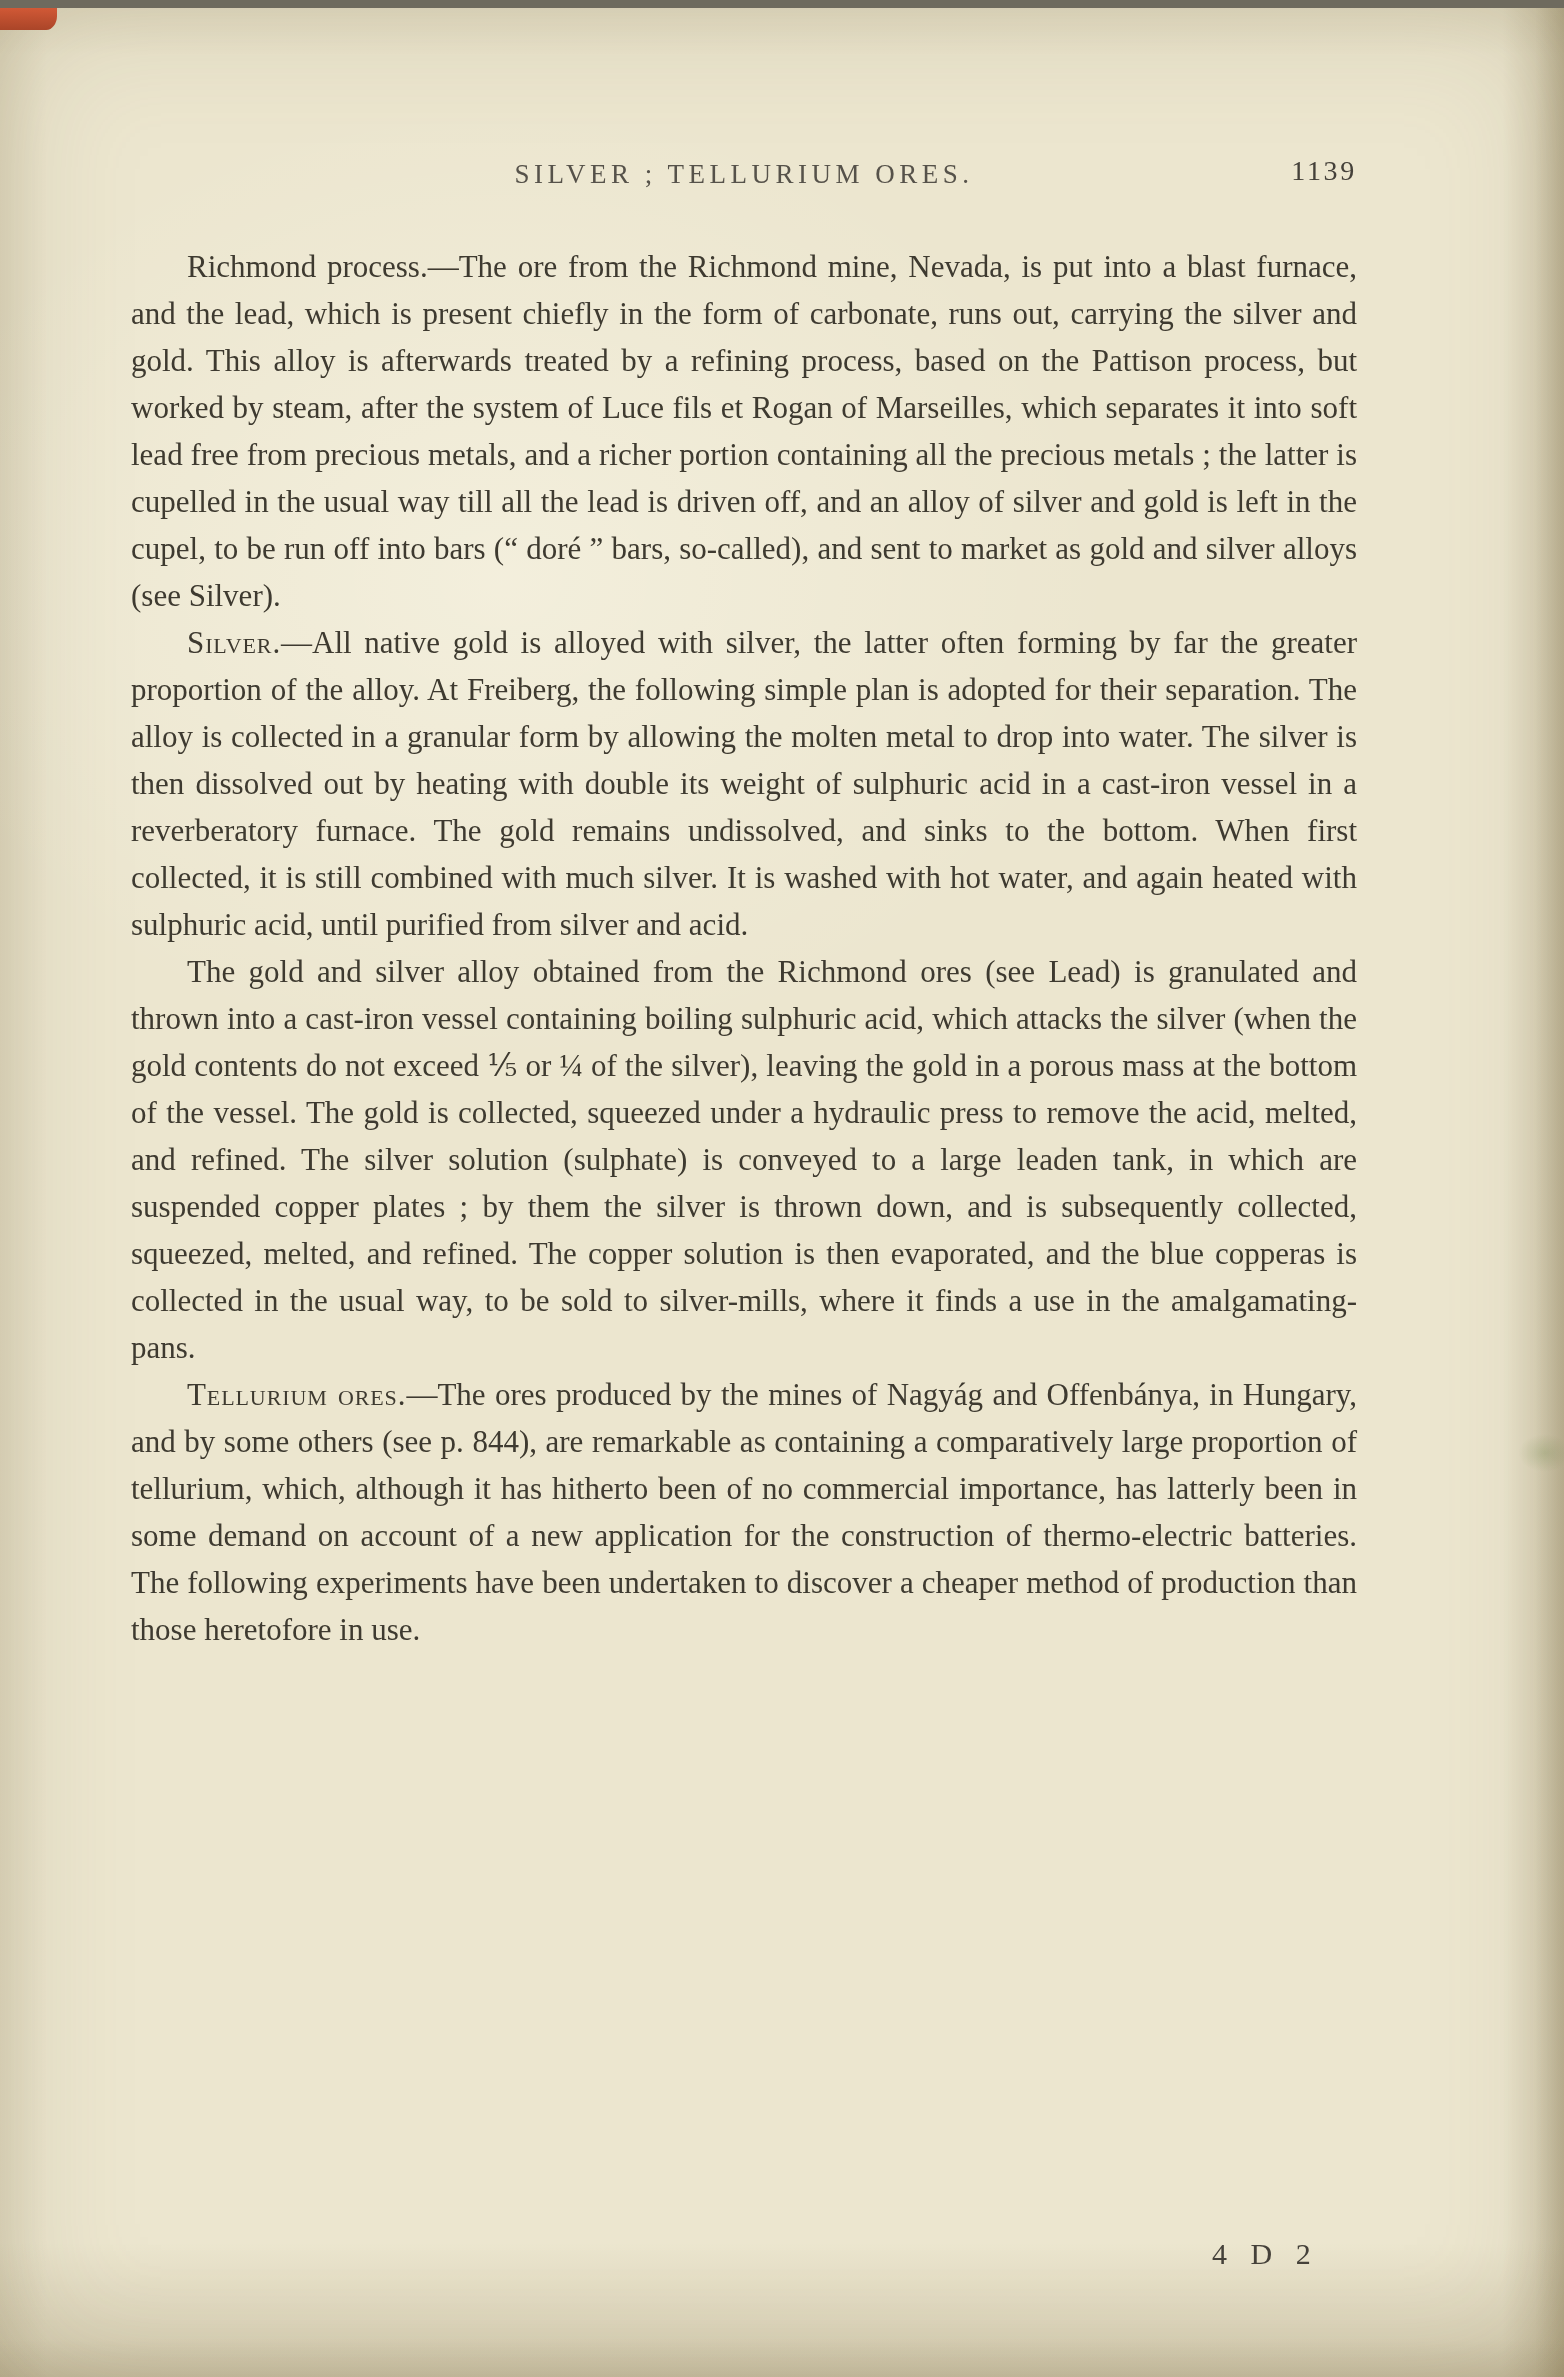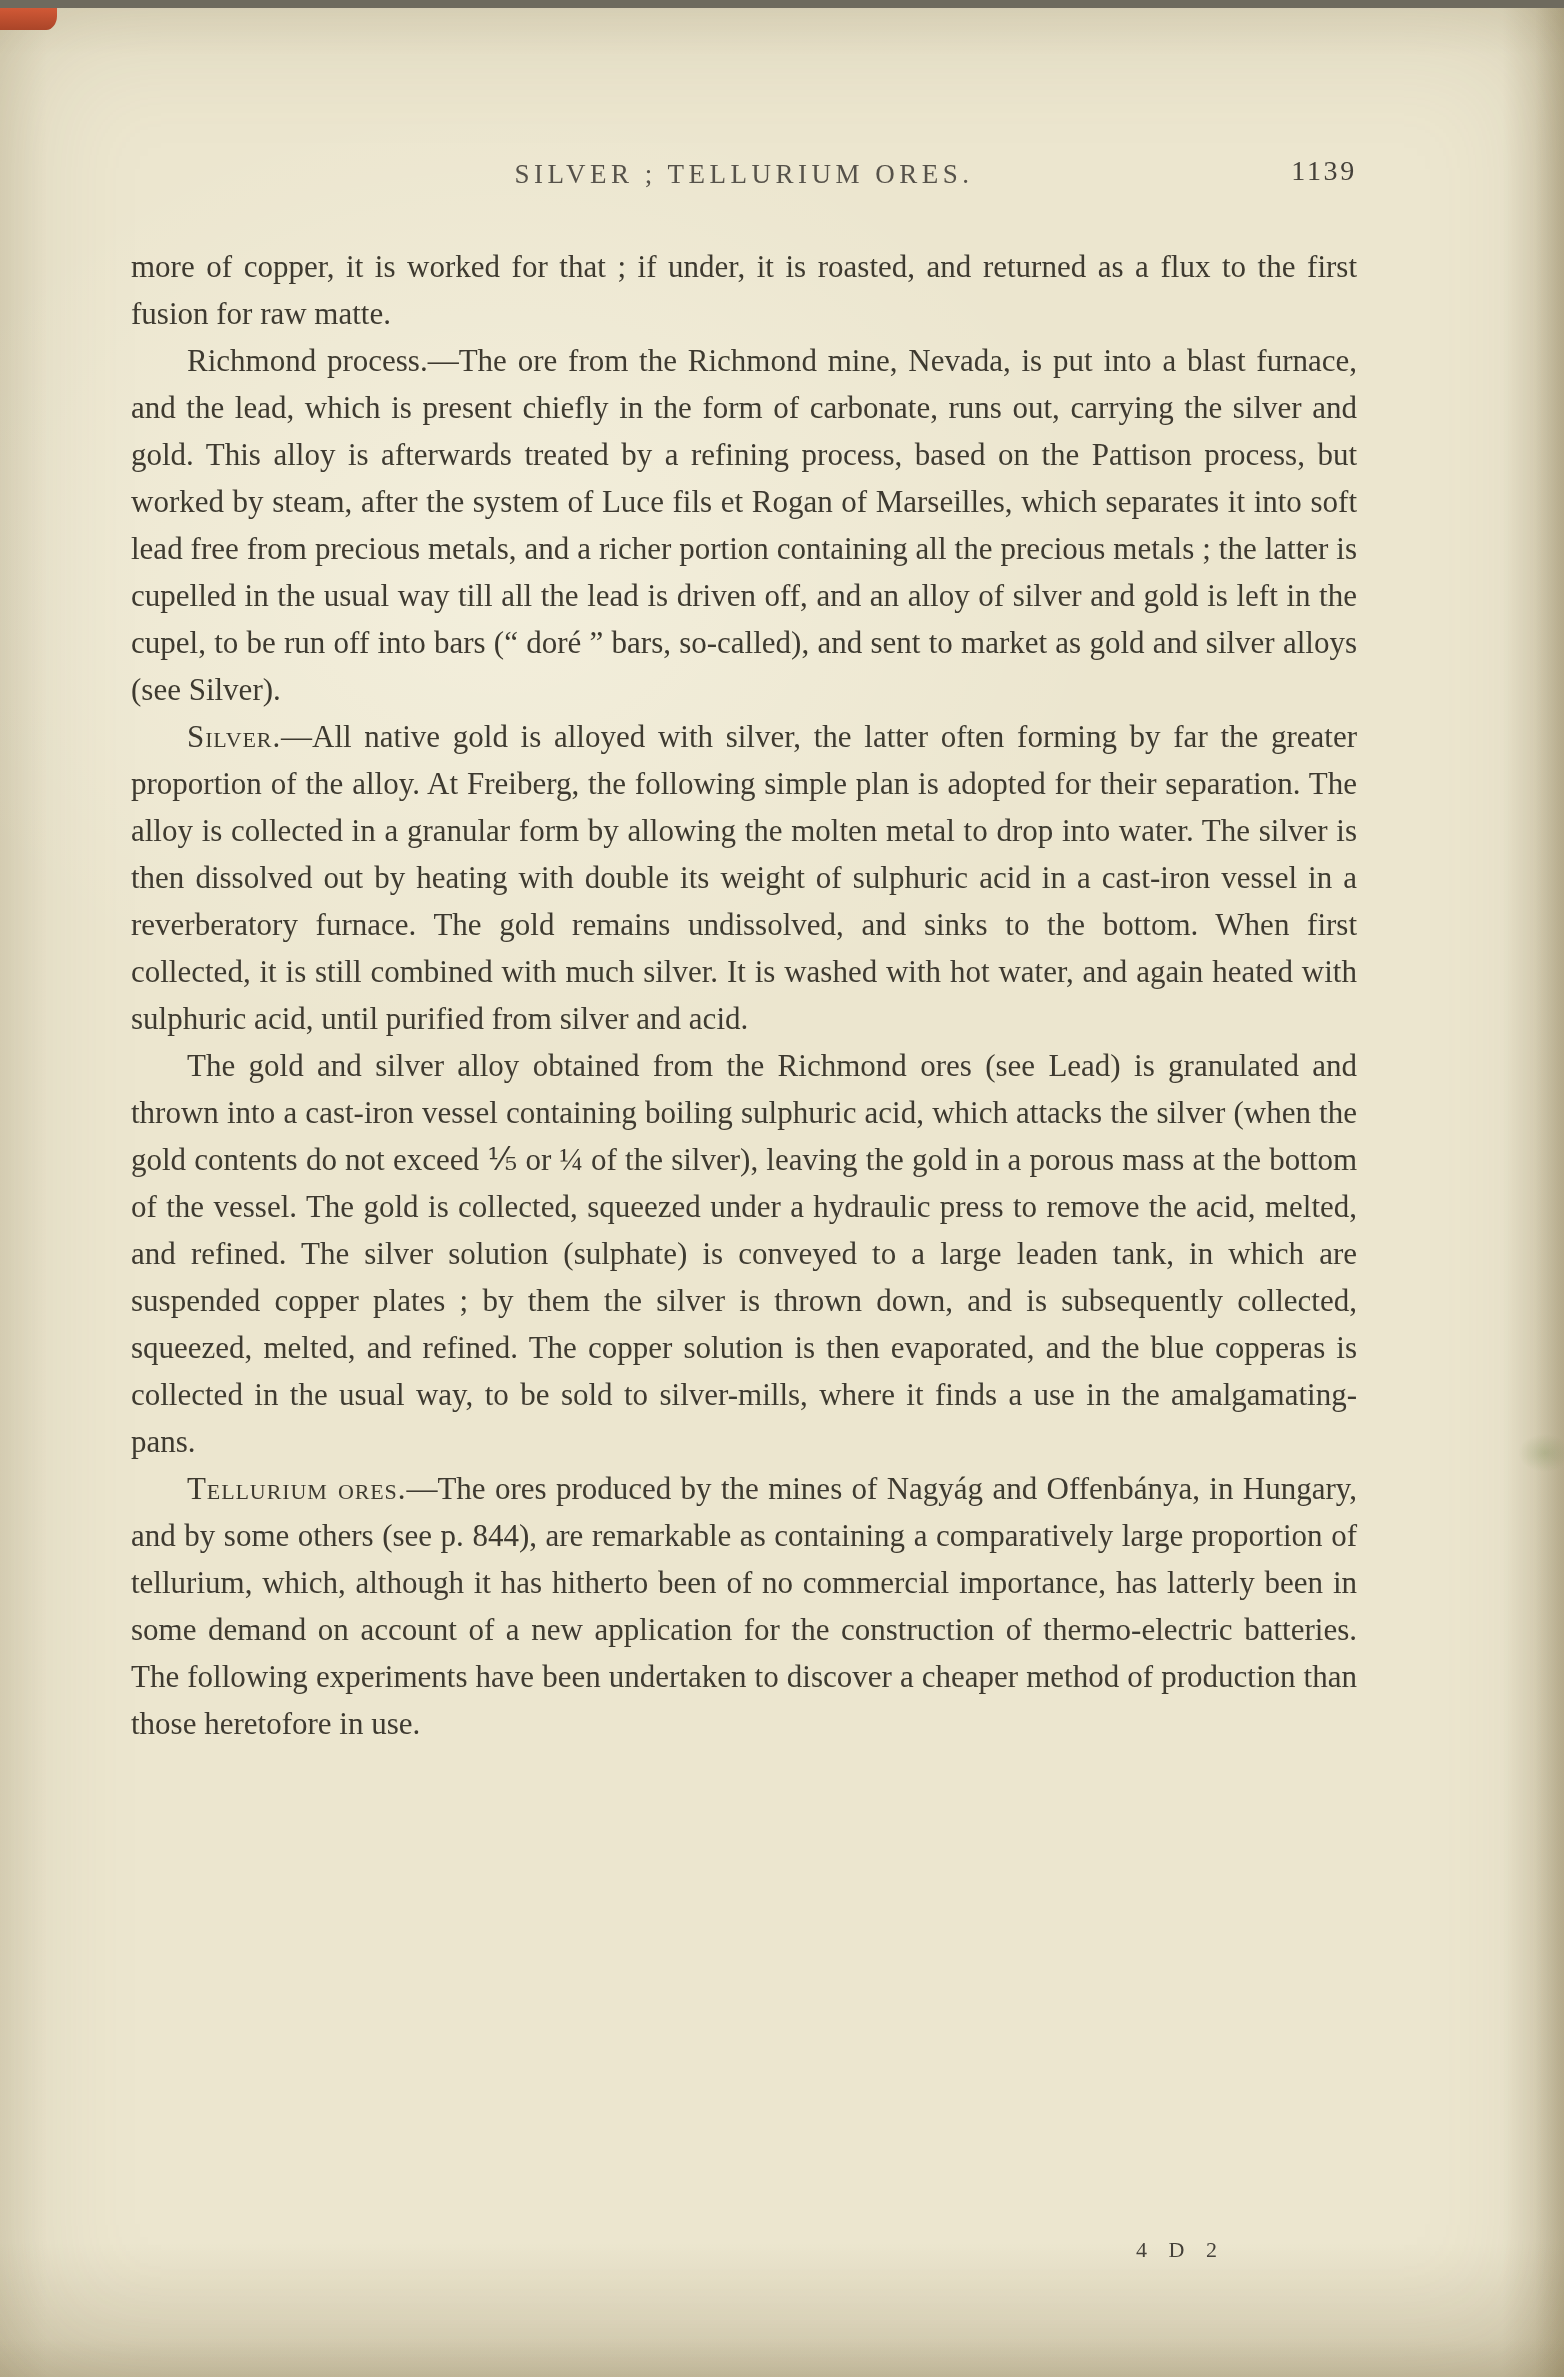--- a/index.html
+++ b/index.html
@@ -74,22 +74,22 @@
     line-height: 47px;
     text-align: justify;
   }
   .para { margin: 0; text-indent: 56px; }
   .para.no-indent { text-indent: 0; }
   .lead-italic { }
   .lead-smallcaps { font-variant: small-caps; letter-spacing: 0.9px; }
 
   .signature {
     position: absolute;
-    left: 1136px; top: 2229px;
-    font-size: 22px;
+    left: 1212px; top: 2229px;
+    font-size: 30px;
     letter-spacing: 8px;
     color: #45413a;
     white-space: nowrap;
   }
 </style>
 </head>
 <body>
 
 <div class="page">
 
@@ -97,23 +97,20 @@
   <div class="edge-shadow-right"></div>
   <div class="edge-shadow-bottom"></div>
 
   <header class="page-header">
     <span class="running-title">SILVER ; TELLURIUM ORES.</span>
     <span class="page-number">1139</span>
   </header>
 
   <main class="text-body">
 
-    <p class="para no-indent">
-      <span>more of copper, it is worked for that ; if under, it is roasted, and returned as a flux to the first fusion for raw matte.</span>
-    </p>
 
 
     <p class="para">
       <span class="lead-italic">Richmond process.</span><span>—The ore from the Richmond mine, Nevada, is put into a blast furnace, and the lead, which is present chiefly in the form of carbonate, runs out, carrying the silver and gold. This alloy is afterwards treated by a refining process, based on the Pattison process, but worked by steam, after the system of Luce fils et Rogan of Marseilles, which separates it into soft lead free from precious metals, and a richer portion containing all the precious metals ; the latter is cupelled in the usual way till all the lead is driven off, and an alloy of silver and gold is left in the cupel, to be run off into bars (“ doré ” bars, so-called), and sent to market as gold and silver alloys (see Silver).</span>
     </p>
 
     <p class="para">
       <span class="lead-smallcaps">Silver.</span><span>—All native gold is alloyed with silver, the latter often forming by far the greater proportion of the alloy. At Freiberg, the following simple plan is adopted for their separation. The alloy is collected in a granular form by allowing the molten metal to drop into water. The silver is then dissolved out by heating with double its weight of sulphuric acid in a cast-iron vessel in a reverberatory furnace. The gold remains undissolved, and sinks to the bottom. When first collected, it is still combined with much silver. It is washed with hot water, and again heated with sulphuric acid, until purified from silver and acid.</span>
     </p>
 

